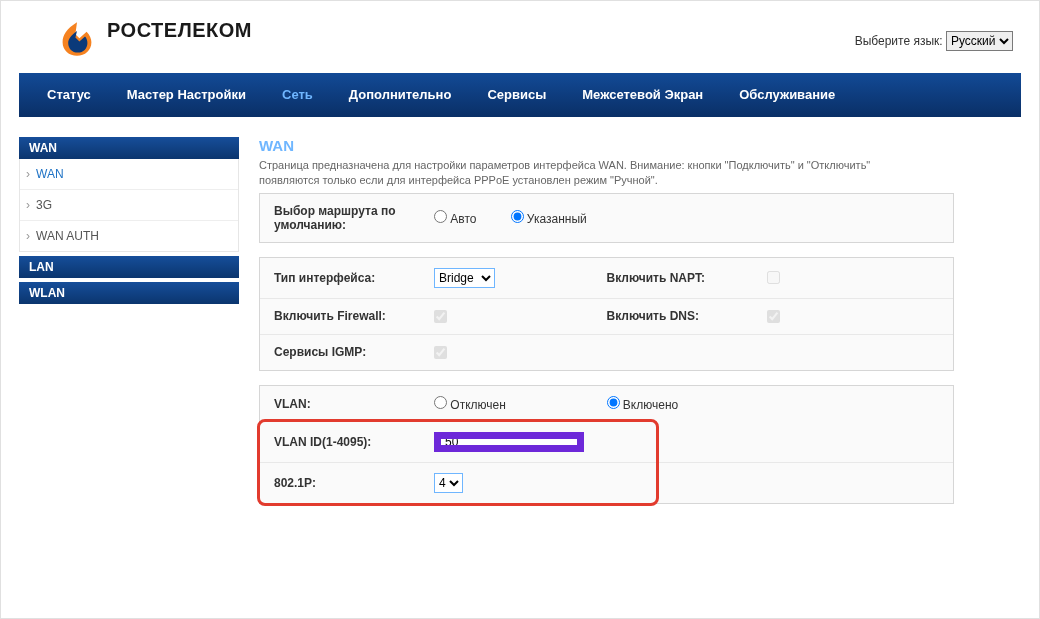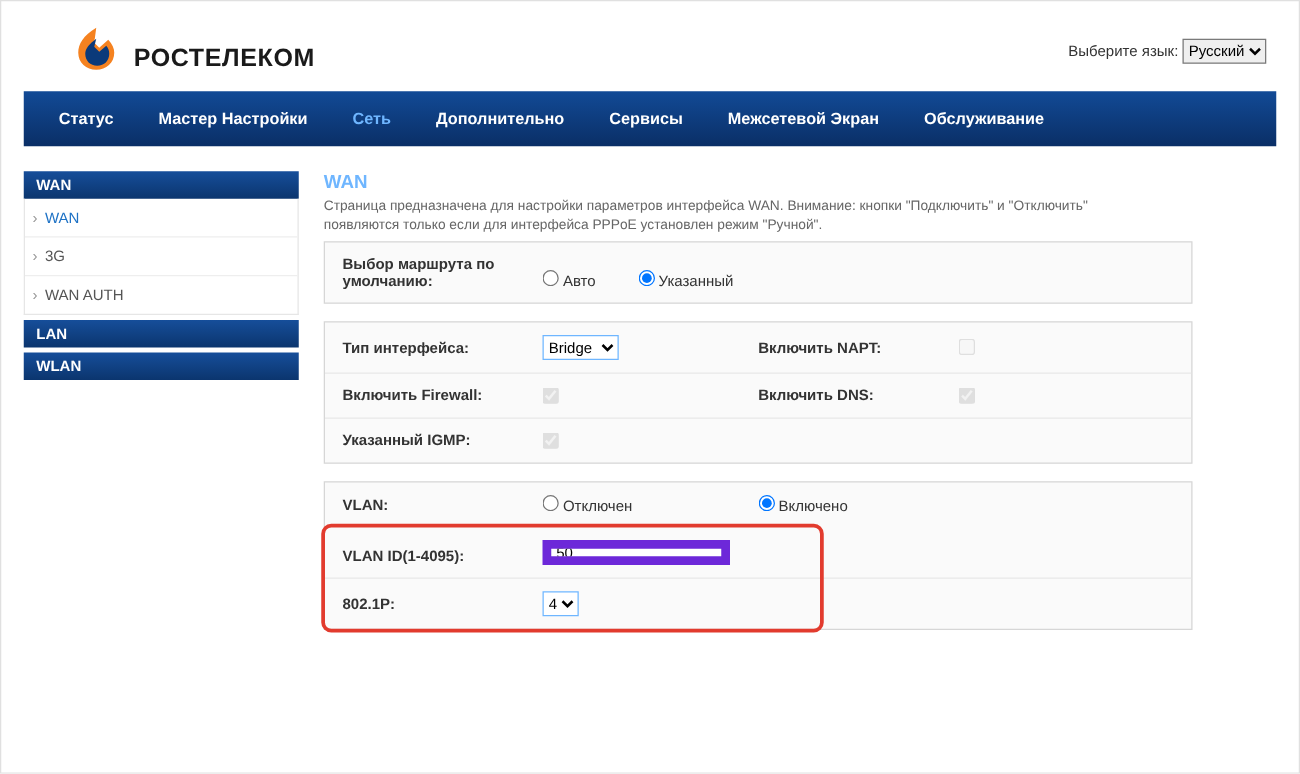--- a/index.html
+++ b/index.html
@@ -8,21 +8,21 @@
 
   
   .frame { width:1040px; height:619px; border:1px solid #e0e0e0; position:relative; overflow:hidden; }
   .pageinner { padding: 0 18px 18px 18px; }
 
   
   .header-top { position:relative; height:72px; padding-top:18px; }
   .lang { position:absolute; right:8px; top:30px; font-size:12px; color:#333; }
   .lang select { font-size:12px; border:1px solid #7a7a7a; background:#efefef; height:20px; }
 
-  .logo { display:flex; align-items:flex-end; gap:10px; padding-left:38px; }
+  .logo { display:flex; align-items:flex-start; gap:10px; padding-left:38px; }
   .logo-mark svg { width:40px; height:40px; display:block; }
   .logo-text { font-size:20px; font-weight:bold; letter-spacing:0.5px; color:#1a1a1a; }
 
   
   .mainnav { background:#0b3a7a; background:linear-gradient(#124a96,#0a2f66); height:44px; display:flex; align-items:center; padding:0 10px; }
   .mainnav a { color:#fff; font-weight:bold; font-size:13px; padding:0 18px; line-height:32px; text-decoration:none; display:inline-block; }
   .mainnav a.active { color:#6fb6ff; }
 
   
   .cols { display:flex; margin-top:20px; gap:20px; }
@@ -38,21 +38,21 @@
   .side ul li::before { content:"\203A"; color:#999; position:absolute; left:6px; }
   .side ul li.active { color:#1e72c5; }
 
   
   .page-title { color:#6fb6ff; font-size:15px; font-weight:bold; margin-bottom:4px; }
   .page-desc { color:#666; font-size:11px; line-height:1.4; margin-bottom:4px; width:640px; }
 
   
   .block { border:1px solid #d6d6d6; background:#fafafa; margin-bottom:14px; width:695px; }
   .block .row { display:flex; align-items:center; padding:10px 14px; border-top:1px solid #e8e8e8; }
-  .block .row:first-child { border-top:none;align-items:flex-end; }
+  .block .row:first-child { border-top:none; }
   .block .lbl { width:160px; font-weight:bold; font-size:12px; color:#333; flex:0 0 160px; }
   .block .val { flex:1 1 auto; font-size:12px; color:#333; display:flex; align-items:center; gap:20px; }
 
   .two-col .row { min-height:36px; }
   .pair { display:flex; width:100%; }
   .pair .half { display:flex; align-items:center; flex:1 1 50%; }
   .pair .half .lbl { width:160px; flex:0 0 160px; font-weight:bold; }
   .pair .half .val { flex:1 1 auto; }
 
   select.type-sel { font-size:12px; height:20px; border:1px solid #6fb6ff; background:#fff; }
@@ -166,21 +166,21 @@
             <div class="lbl">Включить DNS:</div>
             <div class="val">
                     <input type="checkbox" disabled="" id="cb-dns" checked="" style="">
                   </div>
           </div>
         </div>
             </div>
         <div class="row">
               <div class="pair">
           <div class="half">
-            <div class="lbl">Указанный IGMP:</div>
+            <div class="lbl">Сервисы IGMP:</div>
             <div class="val">
                     <input type="checkbox" disabled="" id="cb-igmp" checked="" style="">
                   </div>
           </div>
           <div class="half"></div>
         </div>
             </div>
       </div>
 
       <div class="block">

